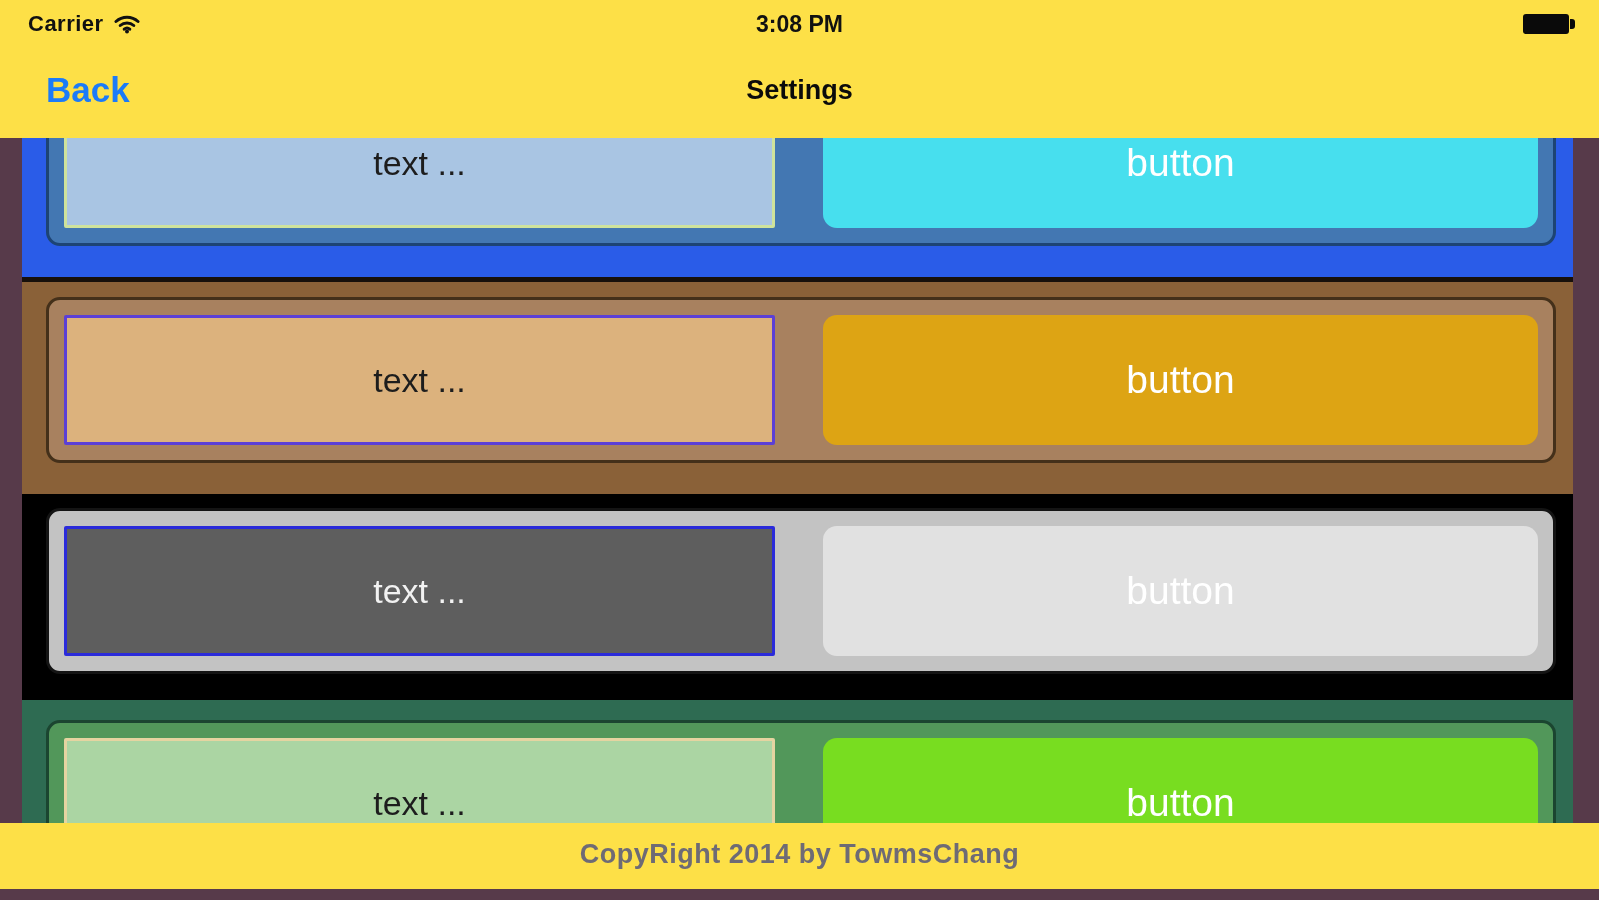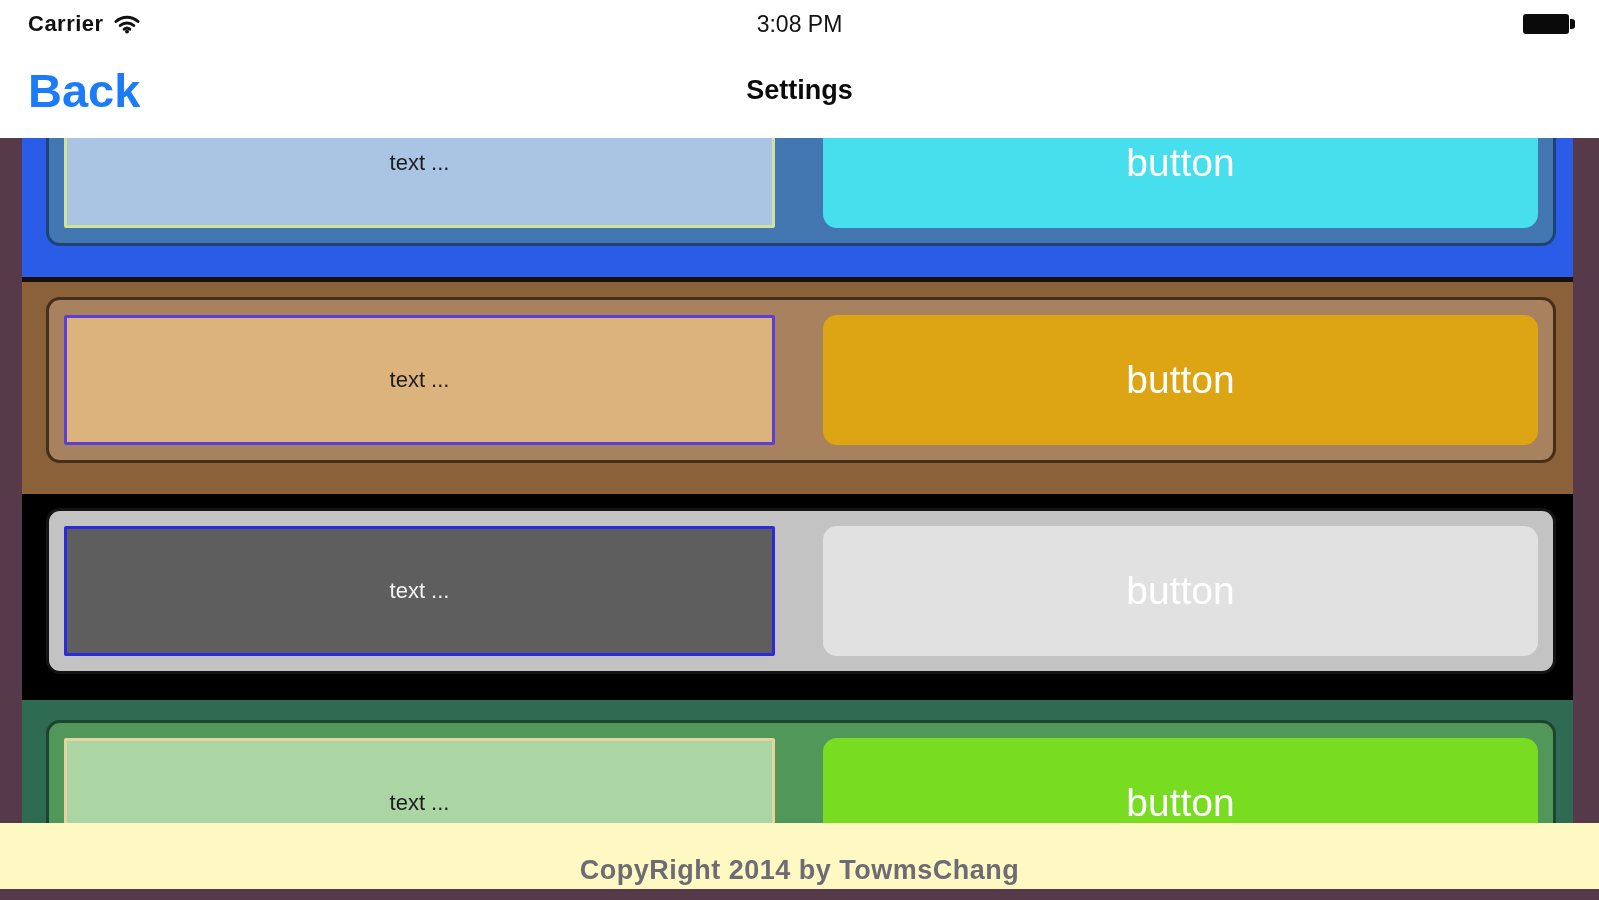--- a/index.html
+++ b/index.html
@@ -5,41 +5,41 @@
   * { margin:0; padding:0; box-sizing:border-box; }
   html,body { width:1599px; height:900px; }
   body {
     font-family:"Liberation Sans", sans-serif;
     background:#573a4a;
     overflow:hidden;
   }
   .screen { position:relative; width:1599px; height:900px; }
 
   
-  .chrome { height:138px; background:#ffffff; position:relative; }
+  .chrome { height:138px; background:#fde047; position:relative; }
   .statusbar {
     height:42px; display:flex; align-items:center;
     padding:6px 30px 0 28px; position:relative;
   }
   .sb-left { display:flex; align-items:center; gap:10px; }
   .carrier { font-size:22px; font-weight:700; color:#111; letter-spacing:.5px; }
   .wifi { width:26px; height:20px; display:block; }
   .sb-time {
     position:absolute; left:0; right:0; text-align:center;
-    font-size:23px; font-weight:400; color:#111;
+    font-size:23px; font-weight:700; color:#111;
   }
   .sb-right { margin-left:auto; display:flex; align-items:center; }
   .battery { width:46px; height:20px; background:#0a0a0a; border-radius:3px; position:relative; }
   .battery::after {
     content:''; position:absolute; right:-6px; top:5px;
     width:5px; height:10px; background:#0a0a0a; border-radius:0 3px 3px 0;
   }
   .navbar { height:96px; display:flex; align-items:center; position:relative; }
   .back {
-    margin-left:28px; font-size:47px; font-weight:600; color:#1c7bf8;
+    margin-left:46px; font-size:35px; font-weight:600; color:#1c7bf8;
     background:none; border:none; cursor:pointer; font-family:inherit; z-index:2;
   }
   .title {
     position:absolute; left:0; right:0; text-align:center;
     font-size:27px; font-weight:700; color:#0b0b0b;
   }
 
   
   .content {
     height:685px; background:#573a4a;
@@ -64,35 +64,35 @@
   .row-2 .panel { margin-top:15px; }
   .row-3 .panel { margin-top:14px; }
   .row-4 .panel { margin-top:20px; }
 
   .textfield {
     width:711px; height:130px; flex:0 0 711px;
     background:var(--field-bg);
     border:3px solid var(--field-border);
     border-radius:2px;
     color:var(--field-text);
-    font-family:inherit; font-size:22px; text-align:center;
+    font-family:inherit; font-size:34px; text-align:center;
     outline:none;
   }
   .btn {
     flex:1; height:130px;
     background:var(--btn-bg); color:var(--btn-text);
     border:none; border-radius:14px;
     font-family:inherit; font-size:39px;
     cursor:pointer;
   }
 
   
   .footer {
-    height:66px; background:#fef9c3;
-    text-align:center; padding-top:32px;
+    height:66px; background:#fde047;
+    text-align:center; padding-top:16px;
   }
   .copyright { font-size:27px; font-weight:700; color:#6e6b75; letter-spacing:.5px; }
 </style>
 </head>
 <body>
 
 <div class="screen">
 
   <div class="chrome">
     <div class="statusbar">

